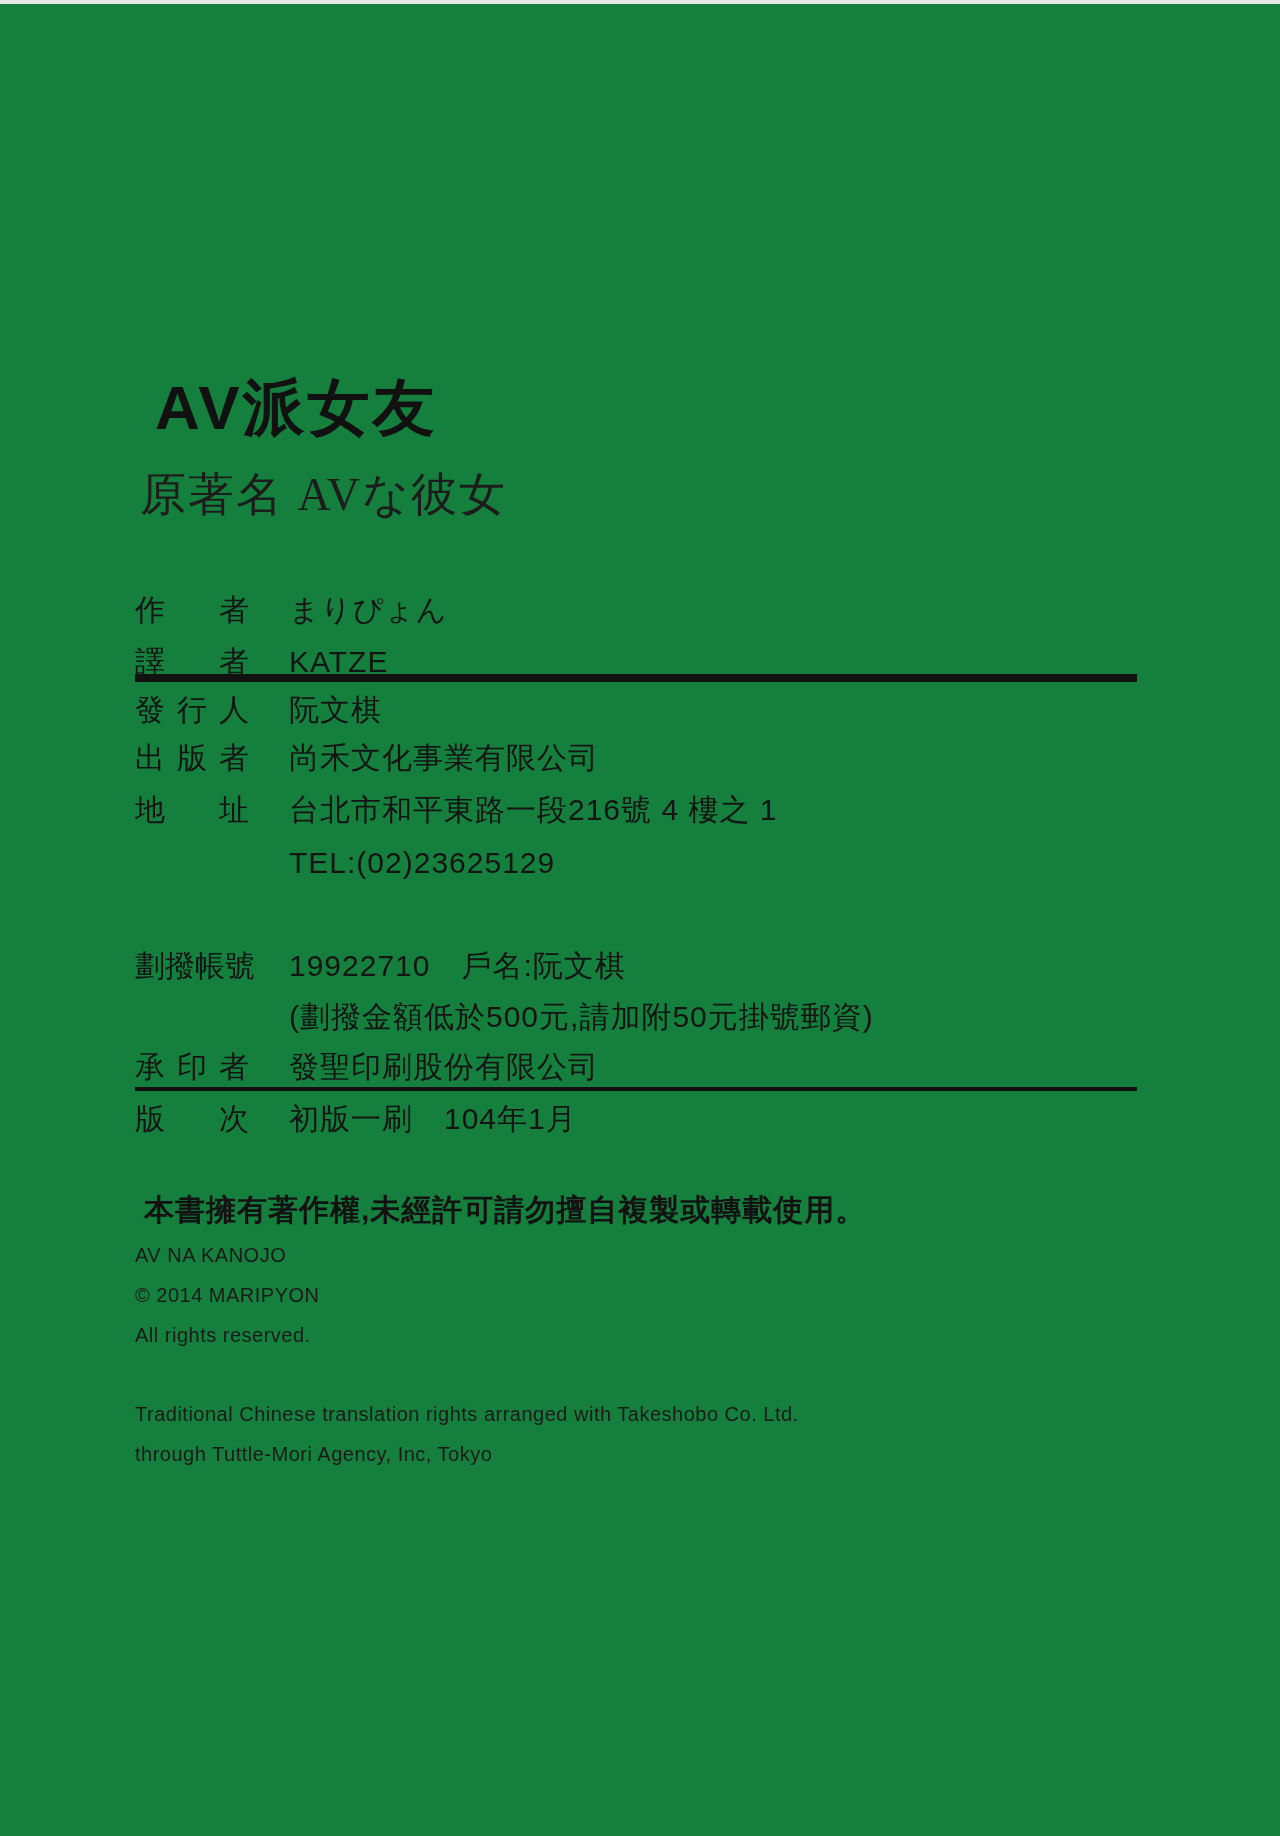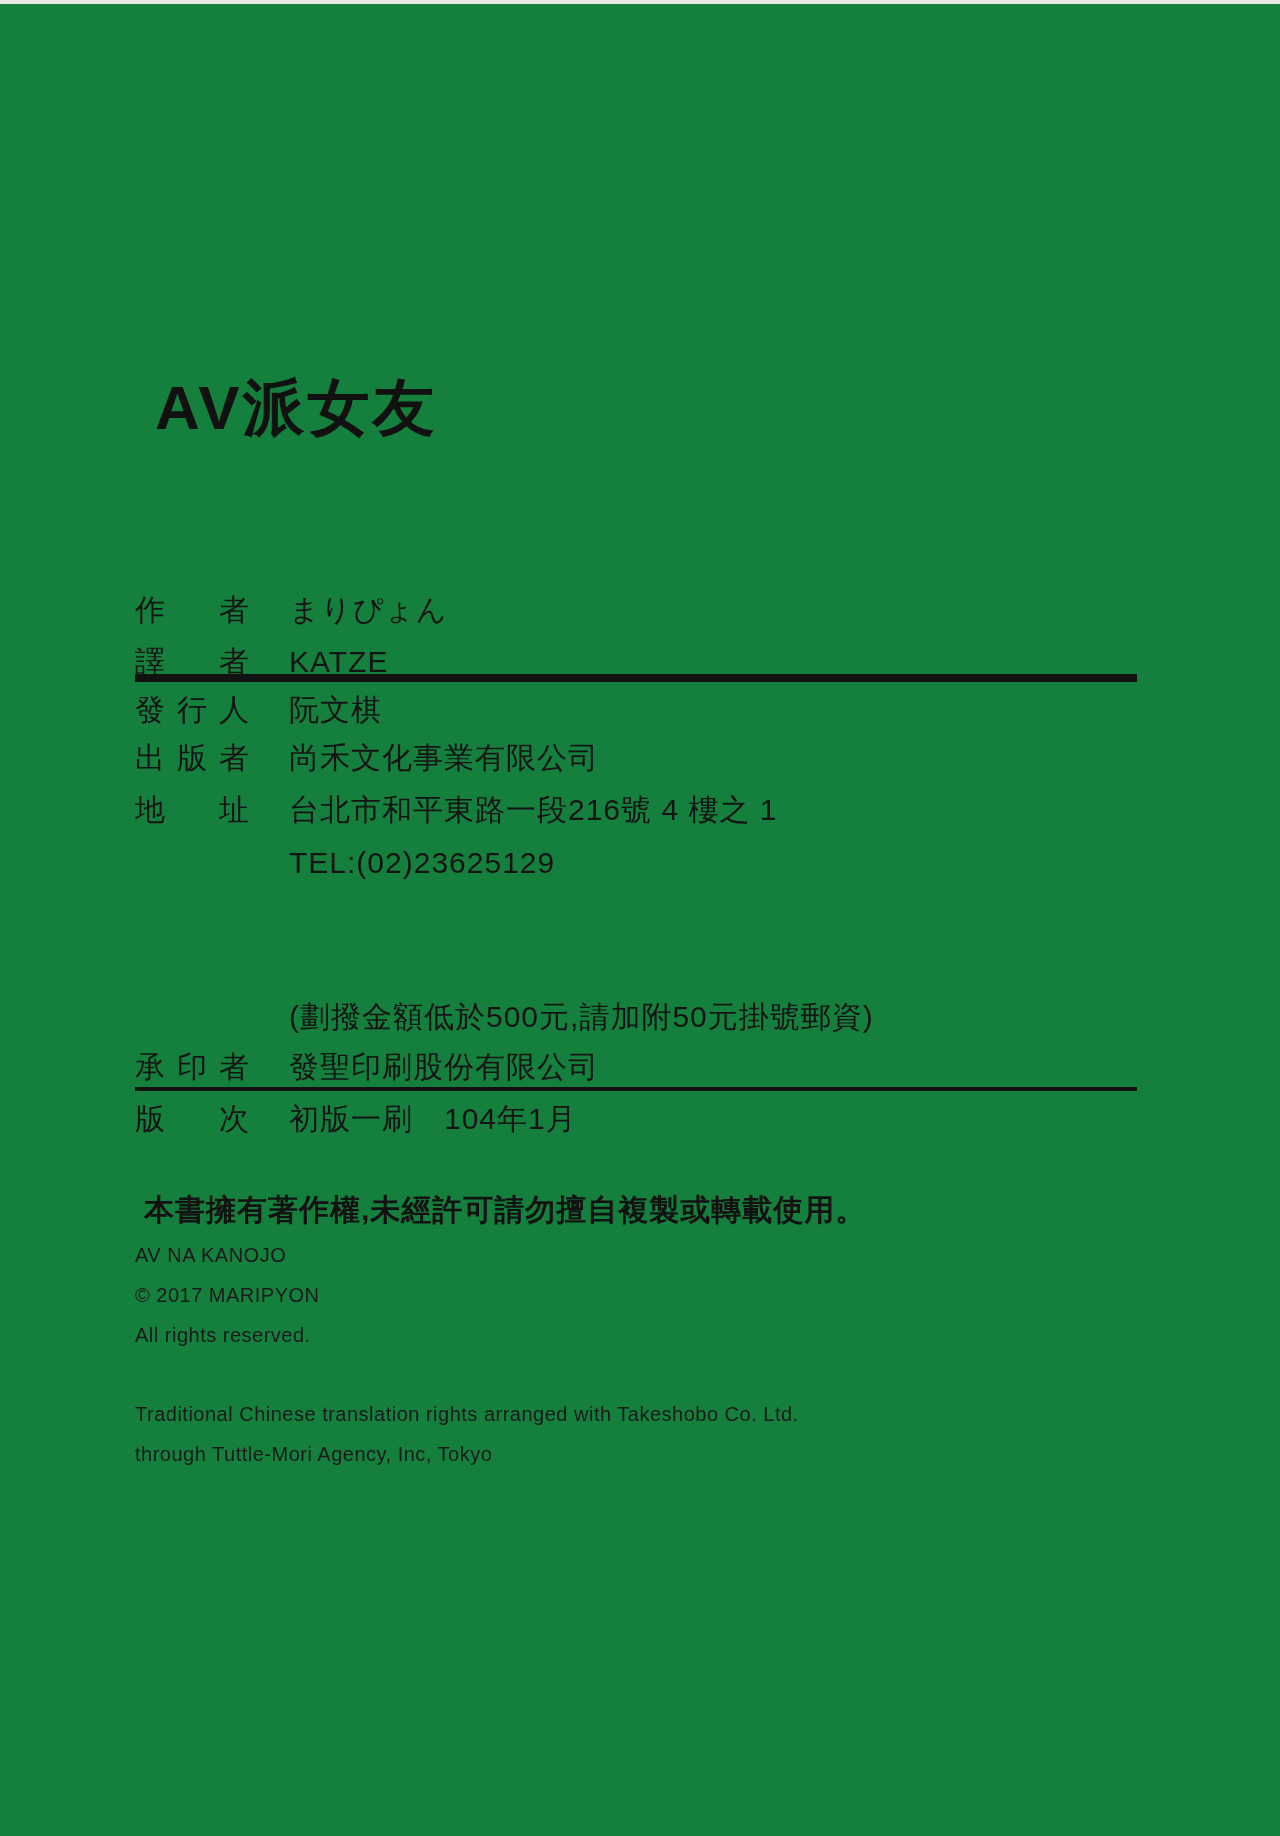--- a/index.html
+++ b/index.html
@@ -79,20 +79,21 @@
     white-space: nowrap;
     letter-spacing: 0.5px;
   }
 </style>
 </head>
 <body>
 
 <div id="page">
 
   <div class="book-title">AV派女友</div>
+  <div class="orig-title">原著名 AVな彼女</div>
 
   <div class="info-row" style="top:588px">
     <span class="lbl">作 者</span><span class="val">まりぴょん</span>
   </div>
   <div class="info-row" style="top:640px">
     <span class="lbl">譯 者</span><span class="val">KATZE</span>
   </div>
 
   <div class="rule thick" style="top:670px"></div>
 
@@ -101,35 +102,38 @@
   </div>
   <div class="info-row" style="top:736px">
     <span class="lbl">出 版 者</span><span class="val">尚禾文化事業有限公司</span>
   </div>
   <div class="info-row" style="top:788px">
     <span class="lbl">地 址</span><span class="val">台北市和平東路一段216號 4 樓之 1</span>
   </div>
   <div class="info-row" style="top:841px">
     <span class="lbl"></span><span class="val">TEL:(02)23625129</span>
   </div>
+  <div class="info-row" style="top:944px">
+    <span class="lbl">劃撥帳號</span><span class="val">19922710　戶名:阮文棋</span>
+  </div>
   <div class="info-row" style="top:995px">
     <span class="lbl"></span><span class="val">(劃撥金額低於500元,請加附50元掛號郵資)</span>
   </div>
   <div class="info-row" style="top:1045px">
     <span class="lbl">承 印 者</span><span class="val">發聖印刷股份有限公司</span>
   </div>
 
   <div class="rule thin" style="top:1083px"></div>
 
   <div class="info-row" style="top:1097px">
     <span class="lbl">版 次</span><span class="val">初版一刷　104年1月</span>
   </div>
 
   <div class="zh-note" style="top:1186px">本書擁有著作權,未經許可請勿擅自複製或轉載使用。</div>
 
   <div class="en-line" style="top:1240px">AV NA KANOJO</div>
-  <div class="en-line" style="top:1280px">© 2017 MARIPYON</div>
+  <div class="en-line" style="top:1280px">© 2014 MARIPYON</div>
   <div class="en-line" style="top:1320px">All rights reserved.</div>
   <div class="en-line" style="top:1399px">Traditional Chinese translation rights arranged with Takeshobo Co. Ltd.</div>
   <div class="en-line" style="top:1439px">through Tuttle-Mori Agency, Inc, Tokyo</div>
 
 
 </div>
 
 </body></html>

